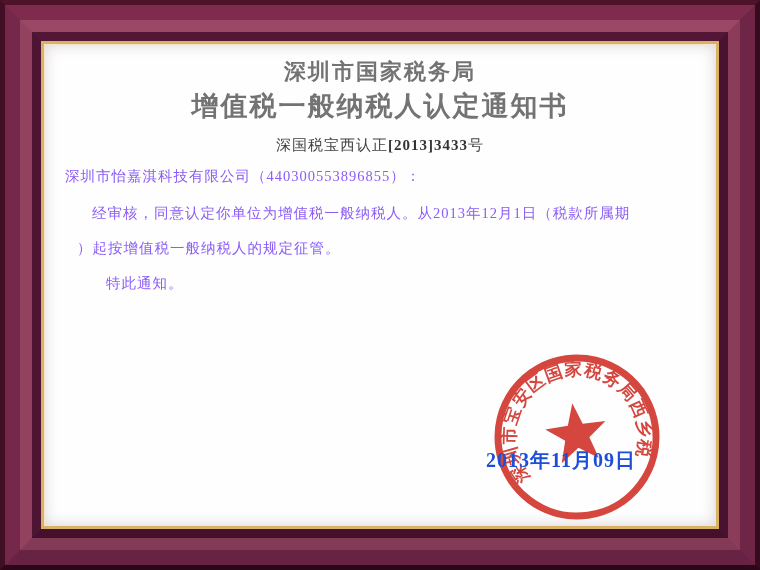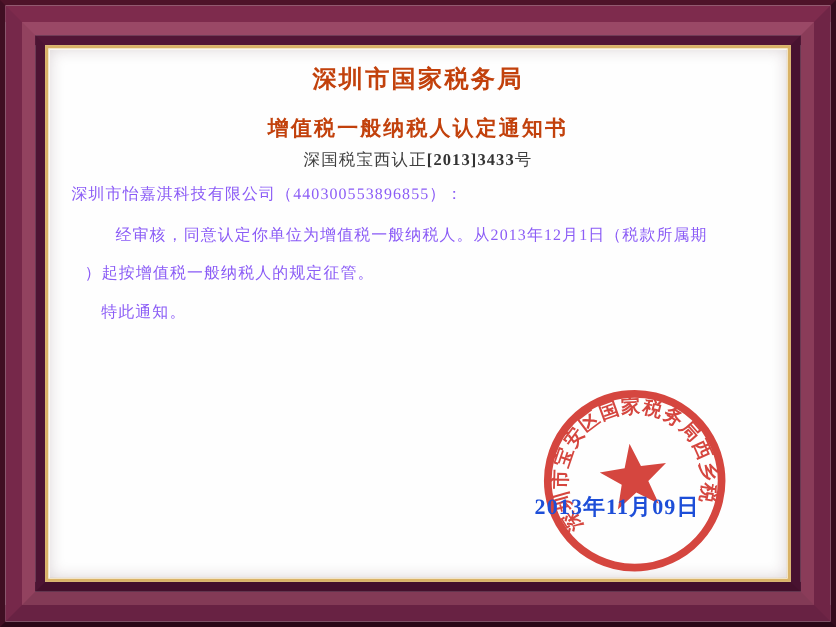--- a/index.html
+++ b/index.html
@@ -10,30 +10,30 @@
   .f1{border:5px solid;border-color:#4e1329 #350b1d #2a0817 #400f23;}
   .f2{border:15px solid;border-color:#7e2b4d #6f2546 #682243 #76284a;}
   .f3{border:12px solid;border-color:#9a4866 #8a3c59 #833a56 #92425f;}
   .f4{border:9px solid;border-color:#531636 #481230 #44102c #4d1433;}
   .f5{border:3px solid #d9b266;}
   .f6{border:1px solid #f3e6c8;}
   .paper{position:relative;width:100%;height:100%;background:#fefefe;
          box-shadow:inset 0 0 14px rgba(60,20,35,0.18);}
   .abs{position:absolute;}
   .center{left:0;right:0;text-align:center;}
-  .title{font-weight:bold;color:#c2410c;letter-spacing:2px;}
+  .title{font-weight:bold;color:#737373;letter-spacing:2px;}
   .t1{top:12px;font-size:22px;}
-  .t2{top:59px;font-size:19px;}
+  .t2{top:43px;font-size:27px;}
   .docnum{top:91px;font-size:15px;color:#3f3f3f;letter-spacing:1px;}
   .docnum .bracket{font-weight:bold;color:#333;}
   .bodytext{font-size:14.5px;color:#8b5cf6;letter-spacing:1px;white-space:nowrap;}
   .addressee{top:122px;left:20px;}
-  .b1{top:159px;left:47px;margin-left:13px;}
+  .b1{top:159px;left:47px;}
   .b2{top:194px;left:20px;margin-left:12px;}
-  .closing{top:229px;left:47px;}
+  .closing{top:229px;left:61px;}
   .seal{left:437px;top:297px;width:190px;height:190px;opacity:0.92;}
   .date{left:441px;top:402px;font-size:20px;font-weight:bold;color:#1d4ed8;
         letter-spacing:1px;z-index:3;white-space:nowrap;}
 </style>
 </head>
 <body>
 
 <div class="canvas">
   <div class="layer f1">
     <div class="layer f2">

